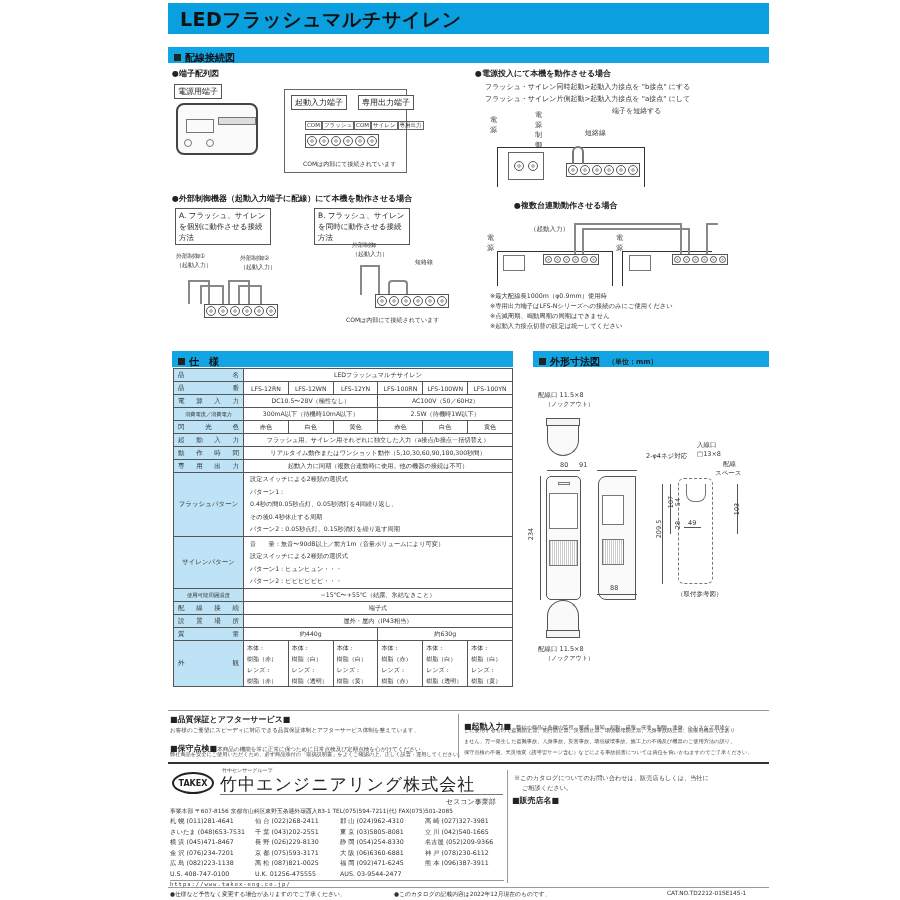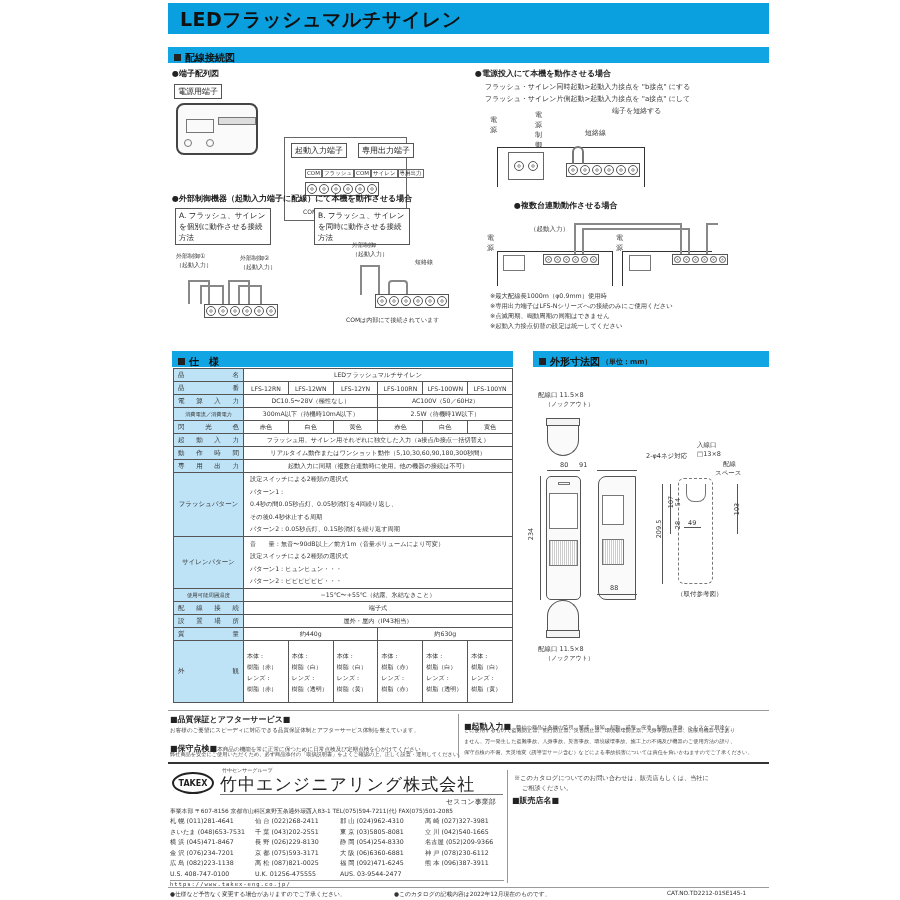--- a/index.html
+++ b/index.html
@@ -7,28 +7,28 @@
   body { font-family: "DejaVu Sans", "Liberation Sans", sans-serif; color: #333; position: relative; }
   .abs { position: absolute; }
 
   
   .title-bar { left: 168px; top: 3px; width: 601px; height: 31px; background: #0aa0e0; }
   .title-bar .t { position: absolute; left: 12px; top: 4px; font-size: 19px; font-weight: bold; color: #111; letter-spacing: 0.5px; }
 
   .sec-bar { background: #12a5e3; height: 16px; }
   .sec-bar .sq { display: inline-block; width: 7px; height: 7px; background: #222; margin: 0 4px 0 6px; vertical-align: middle; }
   .sec-bar .st { font-size: 10px; font-weight: bold; color: #111; vertical-align: middle; }
-  .sec-bar .unit { font-size: 7px; font-weight: bold; color: #222; margin-left: 2px; vertical-align: middle; text-align: center; }
+  .sec-bar .unit { font-size: 7px; font-weight: bold; color: #222; margin-left: 8px; vertical-align: middle; text-align: center; }
 
   .sub-h { font-size: 8px; font-weight: bold; color: #222; white-space: nowrap; }
   .small { font-size: 7px; color: #333; white-space: nowrap; }
   .tiny { font-size: 5.5px; color: #333; white-space: nowrap; }
 
   .box-label { border: 1px solid #555; background: #fff; font-size: 8px; padding: 1px 3px; color: #222; white-space: nowrap; }
-  .frame { border: 1px solid #666; background: #fff; margin-top: 48px; }
+  .frame { border: 1px solid #666; background: #fff; }
 
   .term-strip { display: flex; border: 1px solid #555; background: #fff; }
   .term { width: 10px; height: 10px; border: 1px solid #555; border-radius: 50%; margin: 1px; background: radial-gradient(circle, #bbb 30%, #fff 35%); }
 
   .wire { position: absolute; border: 2px solid #888; border-bottom: none; }
 
   
   .spec { left: 173px; top: 368px; width: 340px; border-collapse: collapse; font-size: 6.2px; table-layout: fixed; }
   .spec td { border: 1px solid #555; height: 13px; text-align: center; color: #333; padding: 0 1px; white-space: nowrap; overflow: hidden; }
   .spec td.h { background: #bfe3f6; text-align: justify; text-align-last: justify; padding: 0 4px; font-size: 6.5px; color: #333; }
@@ -263,21 +263,21 @@
   <tr>
     <td class="h">設置場所</td>
     <td colspan="6">屋外・屋内（IP43相当）</td>
   </tr>
   <tr>
     <td class="h">質　　量</td>
     <td colspan="3">約440g</td>
     <td colspan="3">約630g</td>
   </tr>
   <tr>
-    <td class="h" style="height:62px;">外　　観</td>
+    <td class="h" style="height:46px;">外　　観</td>
     <td class="ap">
           <div>本体：</div>
           <div>樹脂（赤）</div>
           <div>レンズ：</div>
           <div>樹脂（赤）</div>
         </td>
     <td class="ap">
           <div>本体：</div>
           <div>樹脂（白）</div>
           <div>レンズ：</div>

